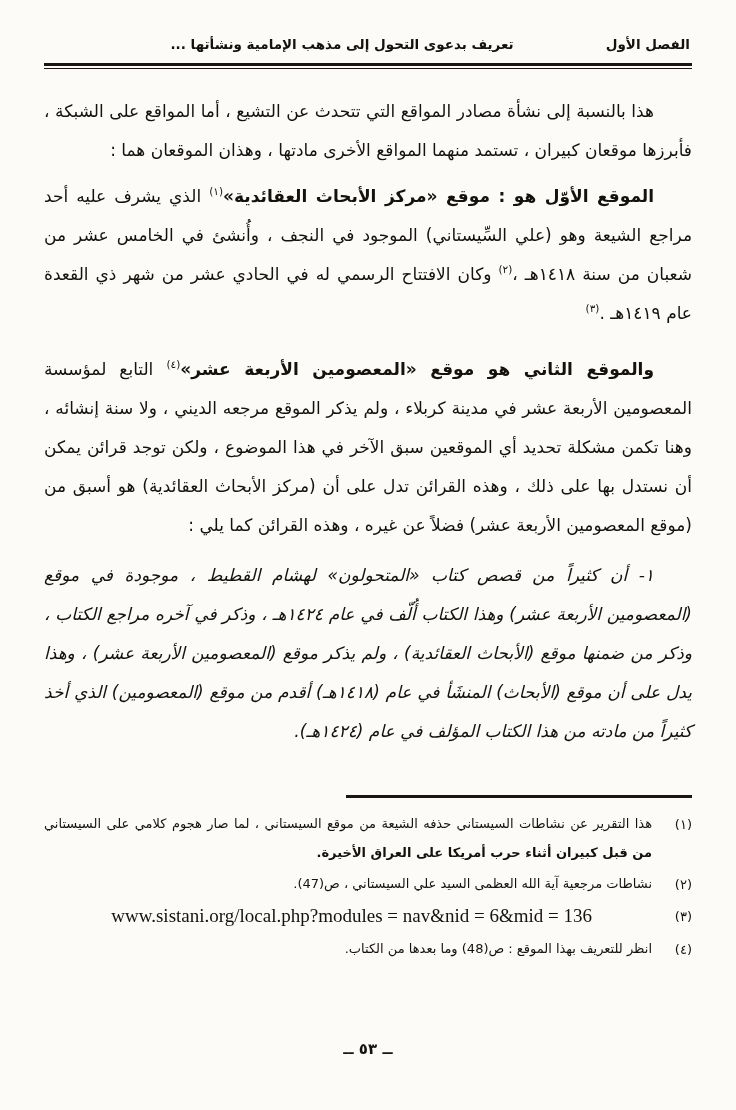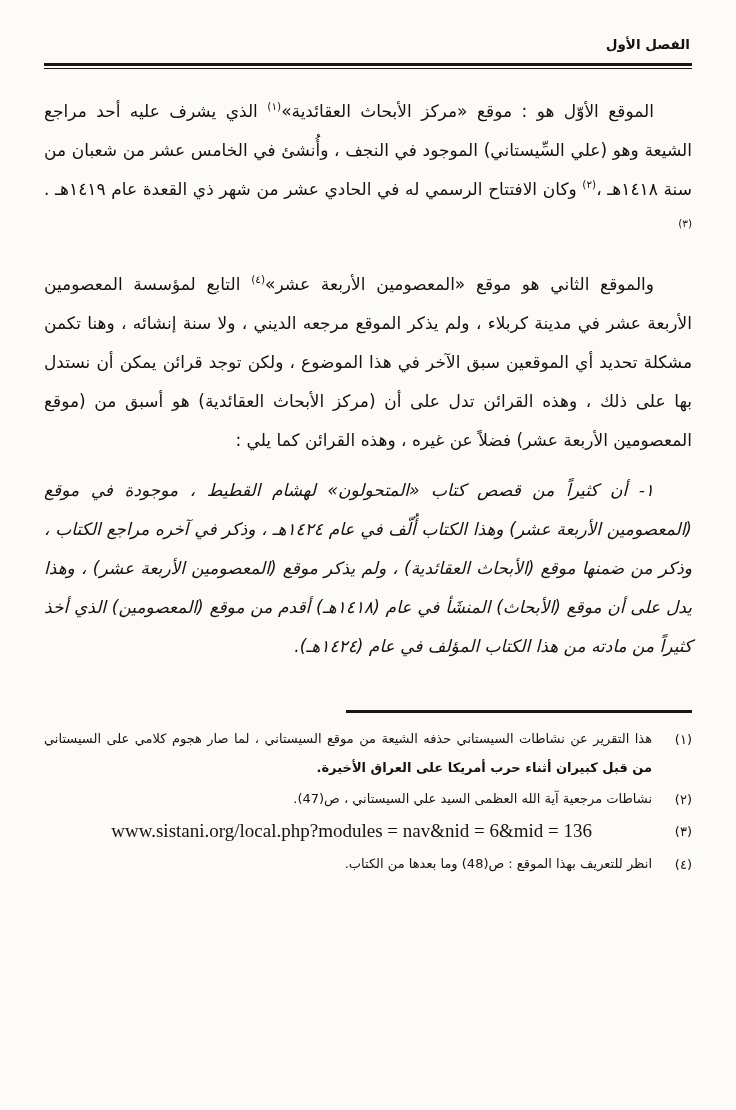--- a/index.html
+++ b/index.html
@@ -22,21 +22,21 @@
   .rule { margin-top: 5px; }
   .rule-thick { height: 0; border-top: 3px solid #191613; }
   .rule-thin  { height: 0; border-top: 1px solid #191613; margin-top: 2px; }
 
   
   .body { margin-top: 23px; font-size: 17px; line-height: 39px; text-align: justify; }
   .body p { margin: 0; text-indent: 38px; }
   .body p.g1 { margin-top: 7px; }
   .body p.g2 { margin-top: 17px; }
   .body p.g3 { margin-top: 11px; font-style: italic; }
-  .lead { font-weight: normal; }
+  .lead { font-weight: bold; }
   sup.fnm { font-size: 10.5px; line-height: 0; vertical-align: super; }
 
   
   .fn-sep { margin-top: 44px; width: 346px; height: 3px; background: #191613; }
   .footnotes { margin-top: 11px; font-size: 13px; line-height: 29px; text-align: justify; }
   .fn-row { display: flex; }
   .fn-row + .fn-row { margin-top: 2px; }
   .fn-num { flex: none; width: 40px; padding-top: 1px; }
   .fn-text { flex: 1; }
   .fn-text .b { font-weight: bold; }
@@ -53,30 +53,32 @@
     position: absolute; left: 0; right: 0; bottom: 52px;
     text-align: center; font-weight: bold; font-size: 15px;
   }
 </style>
 </head>
 <body>
 
 <div class="page">
 
   <header class="header">
+    <span class="title">تعريف بدعوى التحول إلى مذهب الإمامية ونشأتها ...</span>
     <span class="chapter">الفصل الأول</span>
   </header>
 
   <div class="rule">
     <div class="rule-thick"></div>
     <div class="rule-thin"></div>
   </div>
 
   <main class="body">
 
+    <p><span>هذا بالنسبة إلى نشأة مصادر المواقع التي تتحدث عن التشيع ، أما المواقع على الشبكة ، فأبرزها موقعان كبيران ، تستمد منهما المواقع الأخرى مادتها ، وهذان الموقعان هما :</span></p>
 
     <p class="g1"><span class="lead">الموقع الأوّل هو : موقع «مركز الأبحاث العقائدية»</span><sup class="fnm">(١)</sup><span> الذي يشرف عليه أحد مراجع الشيعة وهو (علي السِّيستاني) الموجود في النجف ، وأُنشئ في الخامس عشر من شعبان من سنة ١٤١٨هـ ،</span><sup class="fnm">(٢)</sup><span> وكان الافتتاح الرسمي له في الحادي عشر من شهر ذي القعدة عام ١٤١٩هـ .</span><sup class="fnm">(٣)</sup></p>
 
     <p class="g2"><span class="lead">والموقع الثاني هو موقع «المعصومين الأربعة عشر»</span><sup class="fnm">(٤)</sup><span> التابع لمؤسسة المعصومين الأربعة عشر في مدينة كربلاء ، ولم يذكر الموقع مرجعه الديني ، ولا سنة إنشائه ، وهنا تكمن مشكلة تحديد أي الموقعين سبق الآخر في هذا الموضوع ، ولكن توجد قرائن يمكن أن نستدل بها على ذلك ، وهذه القرائن تدل على أن (مركز الأبحاث العقائدية) هو أسبق من (موقع المعصومين الأربعة عشر) فضلاً عن غيره ، وهذه القرائن كما يلي :</span></p>
 
     <p class="g3"><span>١- أن كثيراً من قصص كتاب «المتحولون» لهشام القطيط ، موجودة في موقع (المعصومين الأربعة عشر) وهذا الكتاب أُلّف في عام ١٤٢٤هـ ، وذكر في آخره مراجع الكتاب ، وذكر من ضمنها موقع (الأبحاث العقائدية) ، ولم يذكر موقع (المعصومين الأربعة عشر) ، وهذا يدل على أن موقع (الأبحاث) المنشَأ في عام (١٤١٨هـ) أقدم من موقع (المعصومين) الذي أخذ كثيراً من مادته من هذا الكتاب المؤلف في عام (١٤٢٤هـ).</span></p>
 
   </main>
 
   <div class="fn-sep"></div>
@@ -98,14 +100,15 @@
       <span class="fn-text"><span class="fn-url" dir="ltr">www.sistani.org/local.php?modules = nav&amp;nid = 6&amp;mid = 136</span></span>
     </div>
 
     <div class="fn-row">
       <span class="fn-num">(٤)</span>
       <span class="fn-text b">انظر للتعريف بهذا الموقع : ص(48) وما بعدها من الكتاب.</span>
     </div>
 
   </section>
 
+  <footer class="page-num"><span>ــ ٥٣ ــ</span></footer>
 
 </div>
 
 </body></html>

